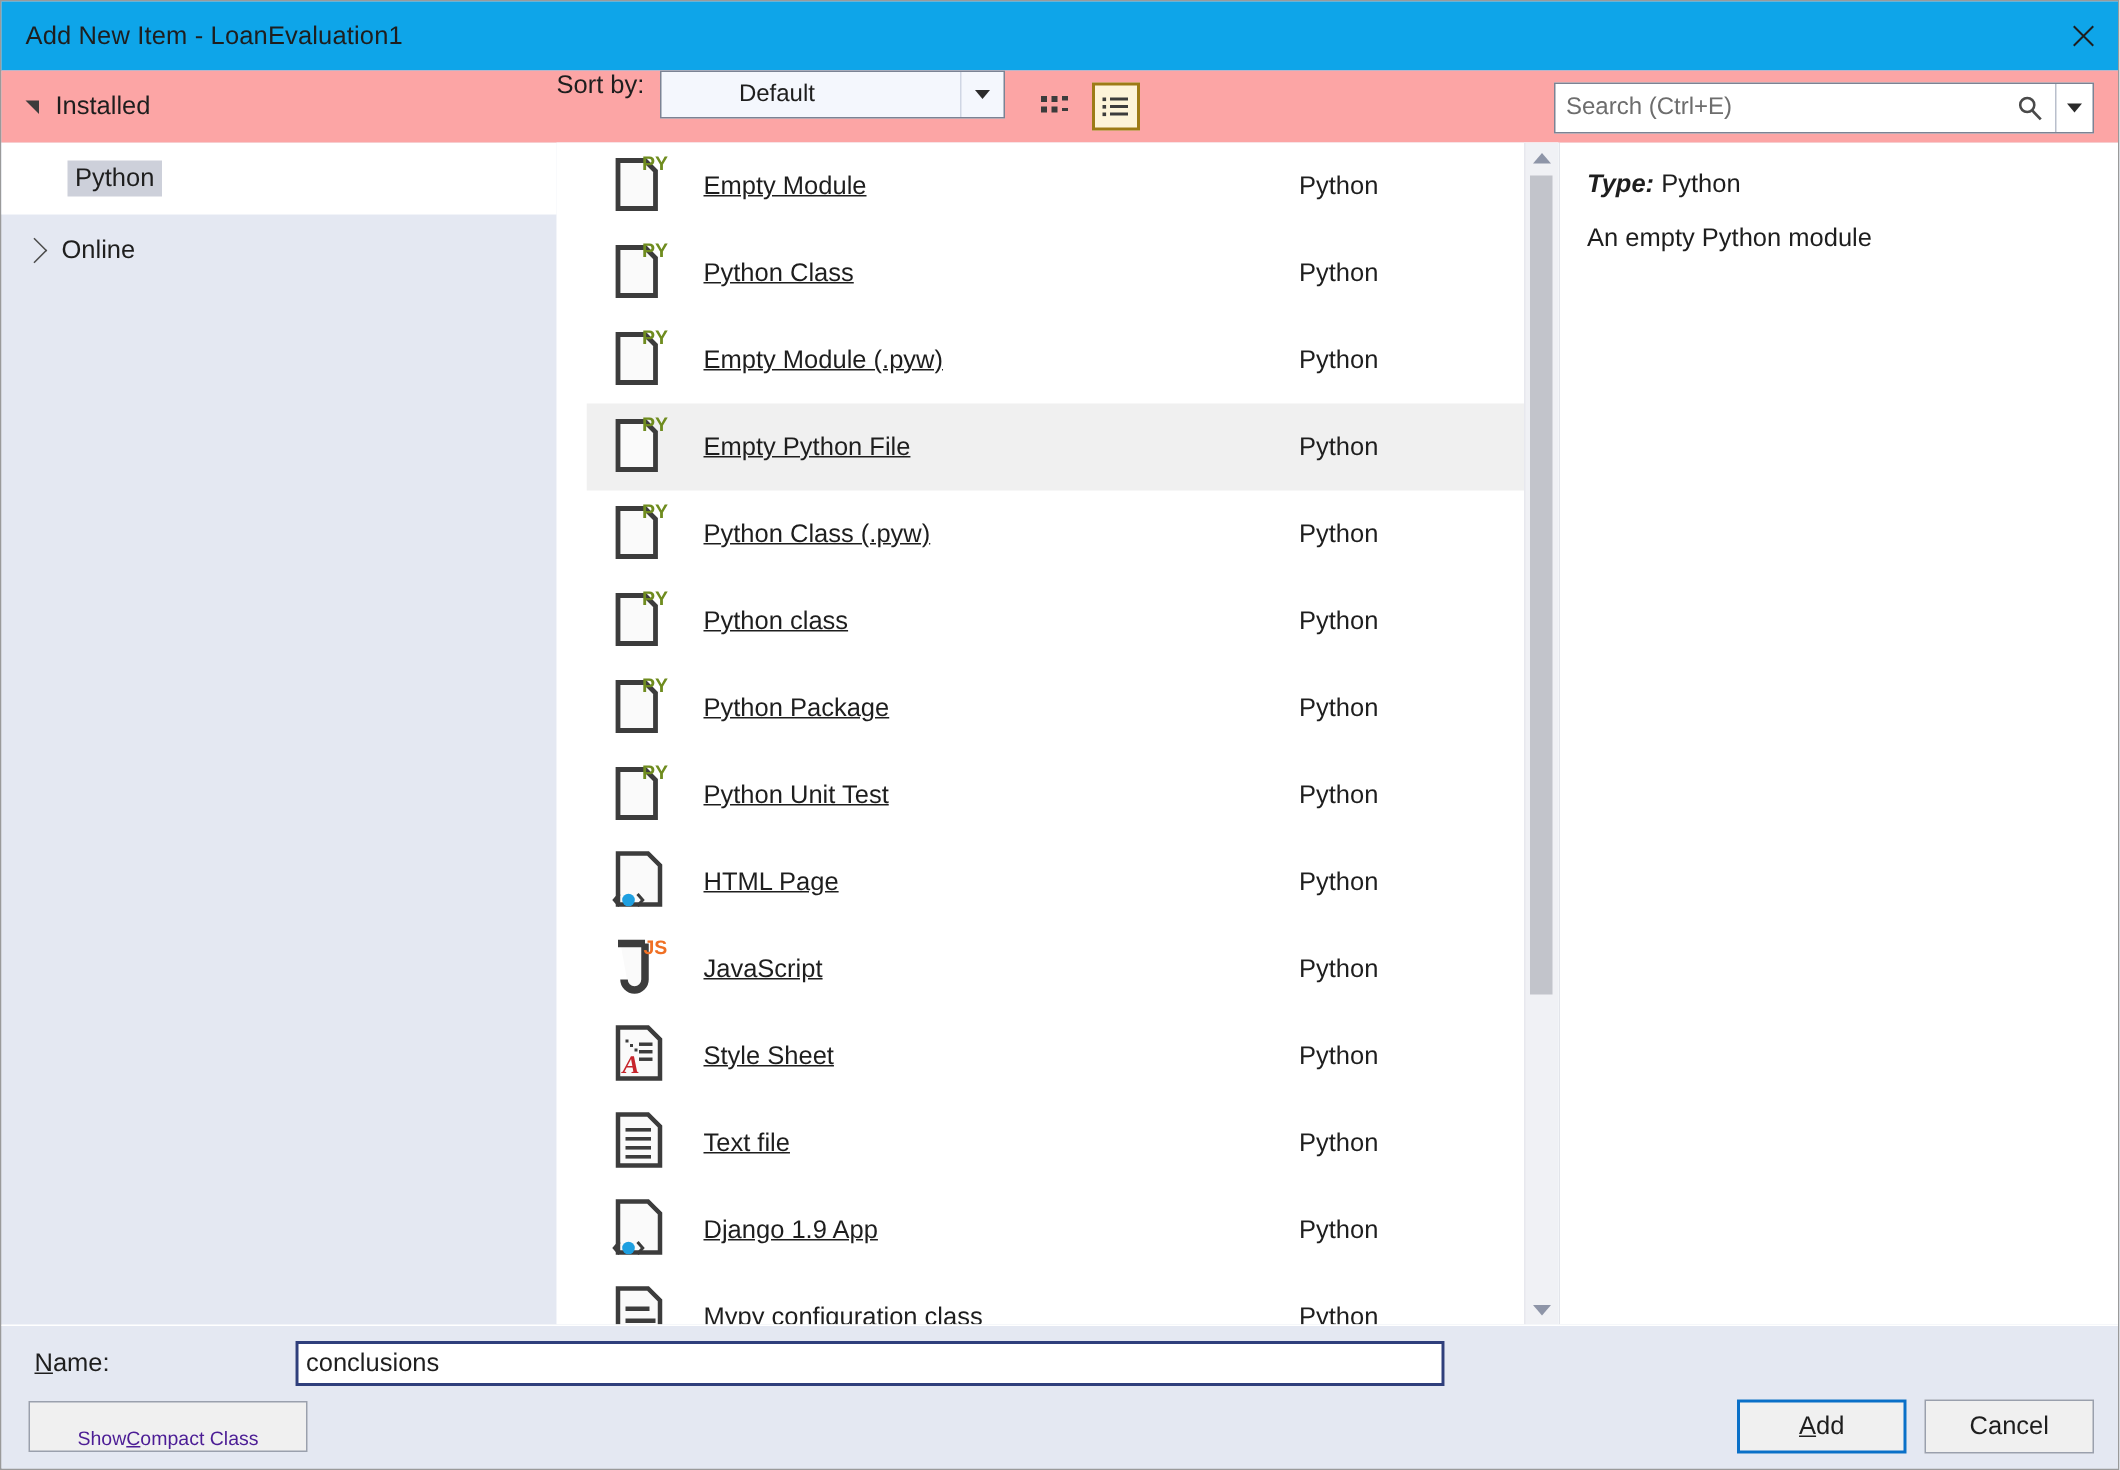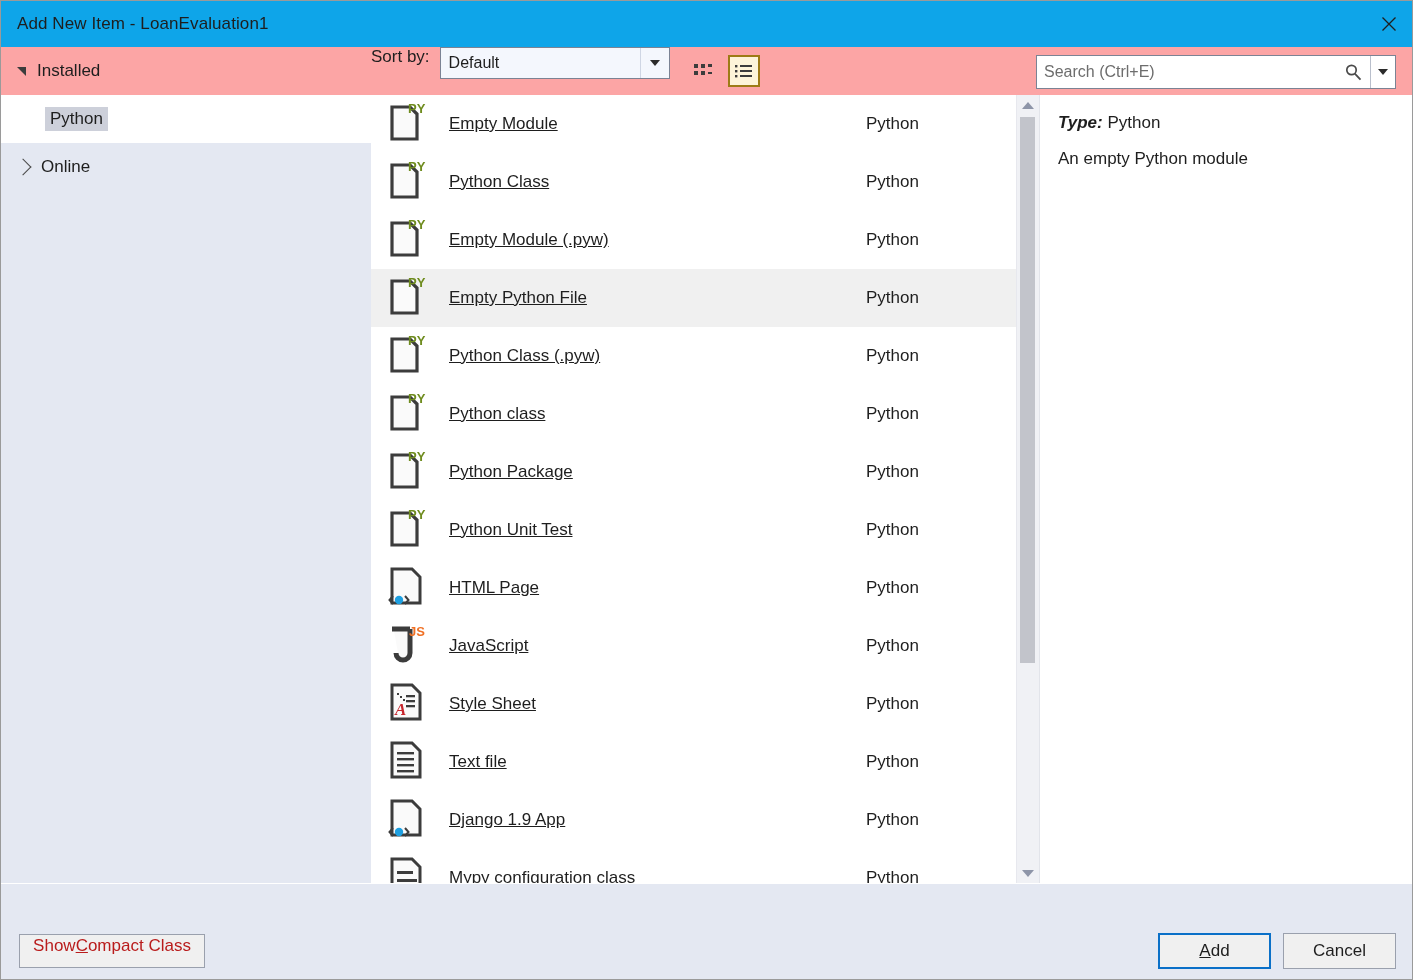--- a/index.html
+++ b/index.html
@@ -99,20 +99,21 @@
     border: 1px solid #7b8394;
     display: flex;
     align-items: center;
     box-sizing: border-box;
     position: relative;
   }
   .sortby-value {
     font-size: 16px;
     color: #1e1e1e;
     padding-left: 8px;
+    margin-left: 44px;
   }
   .sortby-arrowbox {
     position: absolute;
     right: 0; top: 0;
     width: 28px; height: 30px;
     display: flex;
     align-items: center;
     justify-content: center;
     border-left: 1px solid #cfd6e4;
   }
@@ -209,20 +210,21 @@
   }
 
   
   .listpanel {
     flex: 1;
     background: #ffffff;
     display: flex;
     min-width: 0;
     position: relative;
     overflow: hidden;
+    padding-left: 20px;
   }
   .list-scroll {
     flex: 1;
     min-width: 0;
     overflow: hidden;
   }
   .list-row {
     height: 58px;
     display: flex;
     align-items: center;
@@ -353,26 +355,26 @@
     font-family: "Liberation Sans", sans-serif;
   }
   .compact-btn {
     position: absolute;
     left: 18px;
     top: 50px;
     width: 186px;
     height: 34px;
     background: #f0f0f0;
     border: 1px solid #9aa0ad;
-    font-size: 17px;
-    color: #b91c1c;
+    font-size: 13px;
+    color: #4c1d95;
     cursor: pointer;
     font-family: "Liberation Sans", sans-serif;
     display: flex;
-    align-items: flex-start;
+    align-items: flex-end;
     justify-content: center;
   }
   .btn-row {
     position: absolute;
     right: 16px;
     top: 49px;
     display: flex;
     gap: 12px;
   }
   .dlg-btn {
@@ -651,20 +653,24 @@
     <div class="details">
       <div class="detail-type">
         <b>Type:</b>
         <span>Python</span>
       </div>
       <div class="detail-desc">An empty Python module</div>
     </div>
   </div>
 
   <div class="bottom">
+    <div class="name-row">
+      <div class="name-label"><u>N</u><span>ame:</span></div>
+      <input class="name-input" type="text" value="conclusions" style="">
+    </div>
     <button class="compact-btn">
         <span>Show </span>
         <u>C</u>
         <span>ompact Class</span>
       </button>
     <div class="btn-row">
       <button class="dlg-btn default">
           <u>A</u>
           <span>dd</span>
         </button>

